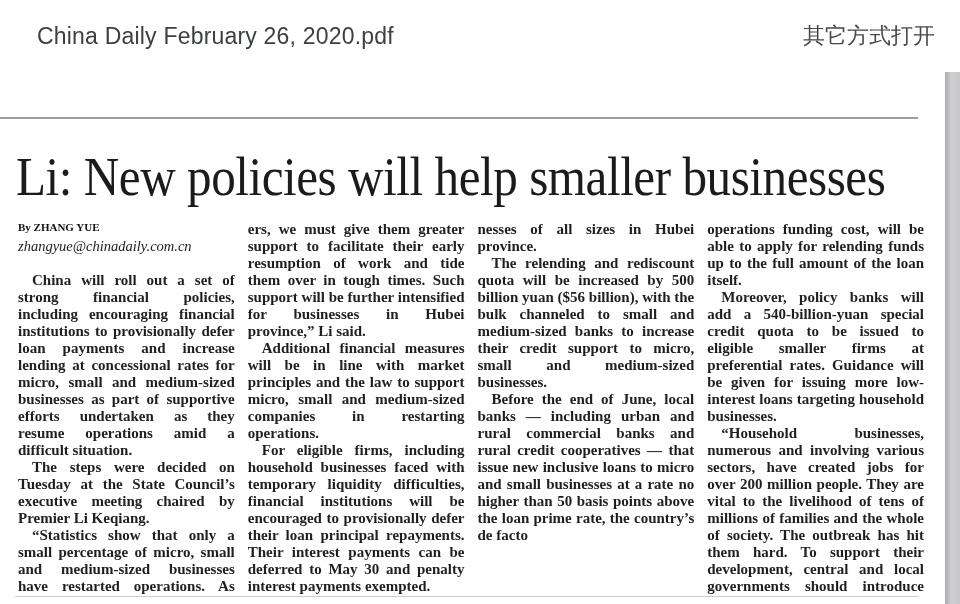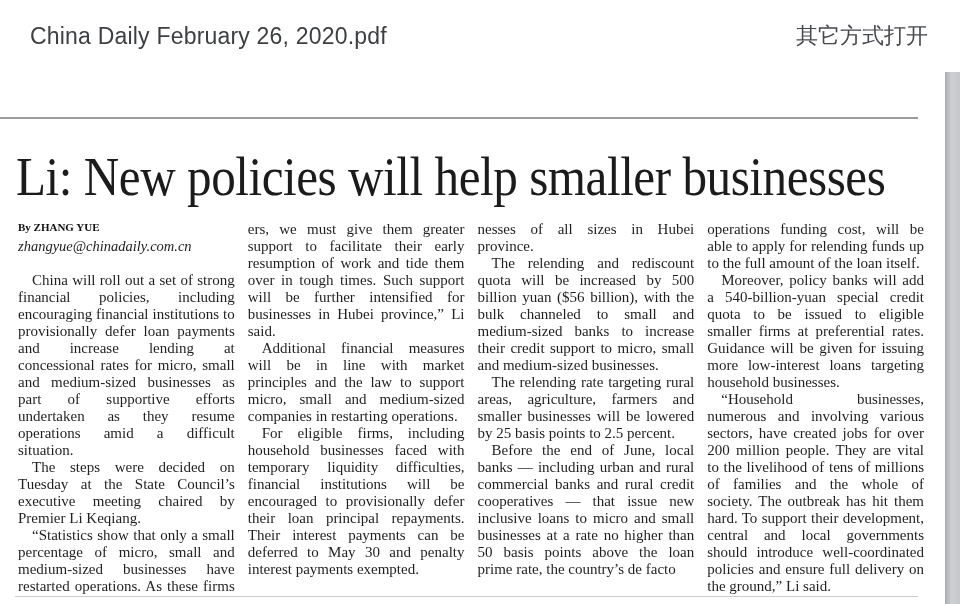--- a/index.html
+++ b/index.html
@@ -7,21 +7,21 @@
   body {
     position: relative;
     background: #ffffff;
     font-family: "Liberation Sans", sans-serif;
     overflow: hidden;
   }
 
   
   .titlebar {
     position: absolute;
-    left: 8px; top: 0;
+    left: 15px; top: 0;
     width: 945px; height: 72px;
     background: #ffffff;
     display: flex;
     align-items: center;
     justify-content: space-between;
     padding: 0 25px 0 22px;
   }
   .doc-title {
     font-size: 23px;
     color: #3d4043;
@@ -92,20 +92,21 @@
     font-style: italic;
     color: #222222;
     margin-bottom: 17px;
   }
   .para {
     font-size: 15px;
     line-height: 17px;
     text-align: justify;
     text-justify: inter-word;
     hyphens: auto;
+    font-weight: bold;
   }
   .para.indent { text-indent: 14px; }
 </style>
 </head>
 <body>
 
 <div class="titlebar">
   <div class="doc-title">China Daily February 26, 2020.pdf</div>
   <button class="open-other">其它方式打开</button>
 </div>
@@ -124,21 +125,20 @@
       <p class="para indent">“Statistics show that only a small percentage of micro, small and medium-sized businesses have restarted operations. As these firms are major job provid-</p>
     </div>
   <div class="col">
       <p class="para">ers, we must give them greater support to facilitate their early resumption of work and tide them over in tough times. Such support will be further intensified for businesses in Hubei province,” Li said.</p>
       <p class="para indent">Additional financial measures will be in line with market principles and the law to support micro, small and medium-sized companies in restarting operations.</p>
       <p class="para indent">For eligible firms, including household businesses faced with temporary liquidity difficulties, financial institutions will be encouraged to provisionally defer their loan principal repayments. Their interest payments can be deferred to May 30 and penalty interest payments exempted.</p>
     </div>
   <div class="col">
       <p class="para">nesses of all sizes in Hubei province.</p>
       <p class="para indent">The relending and rediscount quota will be increased by 500 billion yuan ($56 billion), with the bulk channeled to small and medium-sized banks to increase their credit support to micro, small and medium-sized businesses.</p>
-      <p class="para indent">The relending rate targeting rural areas, agriculture, farmers and smaller businesses will be lowered by 25 basis points to 2.5 percent.</p>
       <p class="para indent">Before the end of June, local banks — including urban and rural commercial banks and rural credit cooperatives — that issue new inclusive loans to micro and small businesses at a rate no higher than 50 basis points above the loan prime rate, the country’s de facto</p>
     </div>
   <div class="col">
       <p class="para">operations funding cost, will be able to apply for relending funds up to the full amount of the loan itself.</p>
       <p class="para indent">Moreover, policy banks will add a 540-billion-yuan special credit quota to be issued to eligible smaller firms at preferential rates. Guidance will be given for issuing more low-interest loans targeting household businesses.</p>
       <p class="para indent">“Household businesses, numerous and involving various sectors, have created jobs for over 200 million people. They are vital to the livelihood of tens of millions of families and the whole of society. The outbreak has hit them hard. To support their development, central and local governments should introduce well-coordinated policies and ensure full delivery on the ground,” Li said.</p>
     </div>
 </div>
 
 <div class="rule-bottom"></div>

